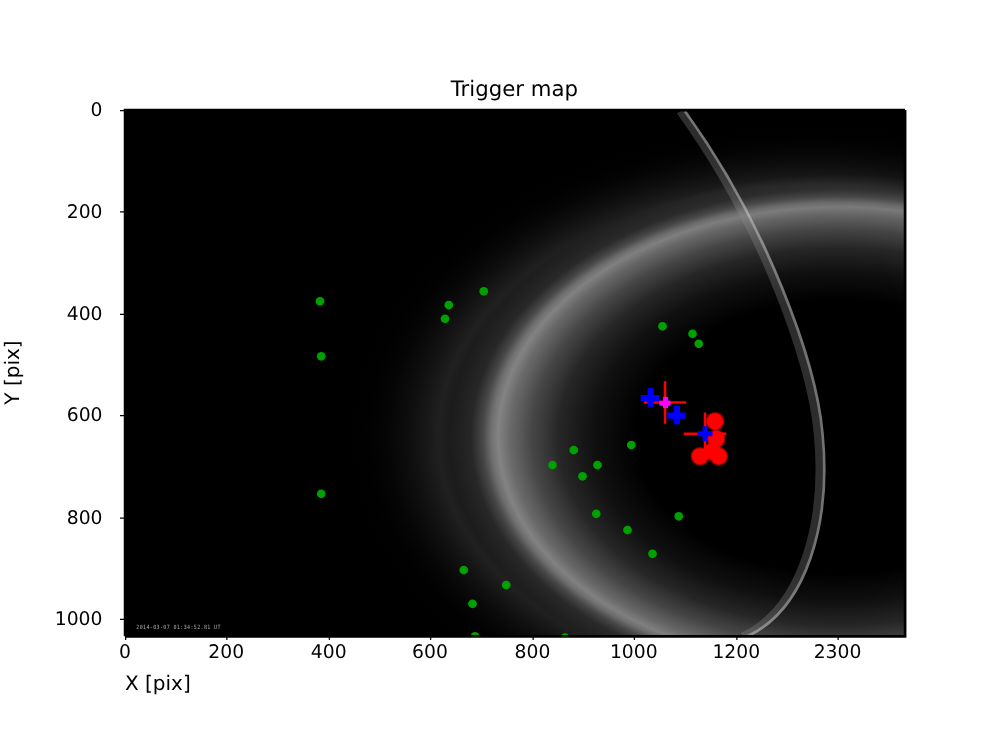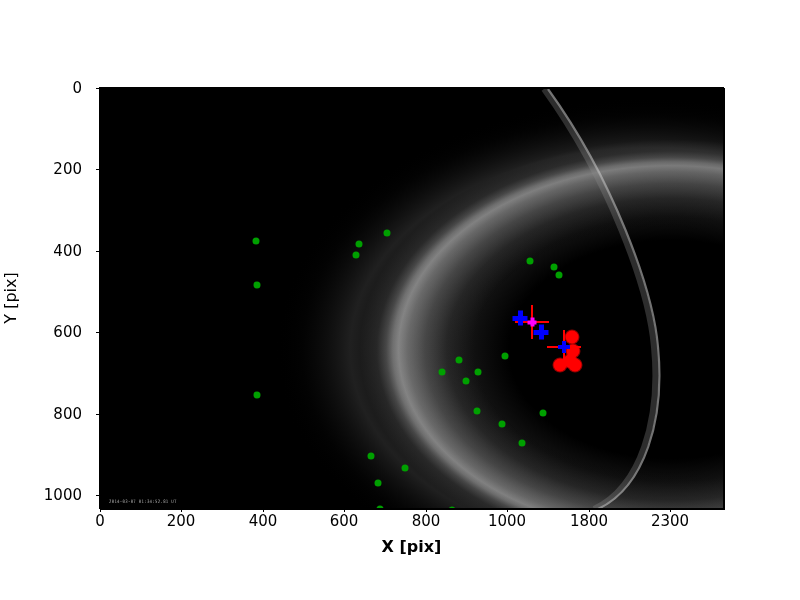--- a/index.html
+++ b/index.html
@@ -107,39 +107,39 @@
   .ytick{transform:translateY(-50%);text-align:right;right:718px;}
 
   .tick-mark{position:absolute;background:#000000;}
   .xtick-mark{width:1px;height:4px;top:508px;}
   .ytick-mark{height:1px;width:4px;left:96px;}
 
   #xlabel{
     position:absolute;
     left:100px;width:623px;
     top:537px;
-    text-align:center;
+    text-align:left;
     font-size:16px;color:#000000;
     white-space:nowrap;
-    font-weight:bold;
   }
   #ylabel{
     position:absolute;
     left:10px;top:298px;
     font-size:16px;color:#000000;
     transform:translate(-50%,-50%) rotate(-90deg);
     transform-origin:center center;
     white-space:nowrap;
   }
 </style>
 </head>
 <body>
 
 <div id="figure">
 
+  <div id="plot-title">Trigger map</div>
 
   <div id="axes">
 
     <div id="image-layer">
       <svg viewBox="0 0 623 420" preserveAspectRatio="none">
         <defs>
 
           <radialGradient id="limbGrad" cx="0.915" cy="0.62" r="0.50" fx="0.915" fy="0.62">
             <stop offset="0.00" stop-color="#000000"></stop>
             <stop offset="0.52" stop-color="#000000"></stop>
@@ -256,21 +256,21 @@
   <div class="tick-mark xtick-mark" style="left:507px"></div>
   <div class="tick-mark xtick-mark" style="left:589px"></div>
   <div class="tick-mark xtick-mark" style="left:670px"></div>
 
   <div class="tick-label xtick" style="left:100px">0</div>
   <div class="tick-label xtick" style="left:181px">200</div>
   <div class="tick-label xtick" style="left:263px">400</div>
   <div class="tick-label xtick" style="left:344px">600</div>
   <div class="tick-label xtick" style="left:426px">800</div>
   <div class="tick-label xtick" style="left:507px">1000</div>
-  <div class="tick-label xtick" style="left:589px">1800</div>
+  <div class="tick-label xtick" style="left:589px">1200</div>
   <div class="tick-label xtick" style="left:670px">2300</div>
 
   <div class="tick-mark ytick-mark" style="top:88px"></div>
   <div class="tick-mark ytick-mark" style="top:169px"></div>
   <div class="tick-mark ytick-mark" style="top:251px"></div>
   <div class="tick-mark ytick-mark" style="top:332px"></div>
   <div class="tick-mark ytick-mark" style="top:414px"></div>
   <div class="tick-mark ytick-mark" style="top:495px"></div>
 
   <div class="tick-label ytick" style="top:88px">0</div>

